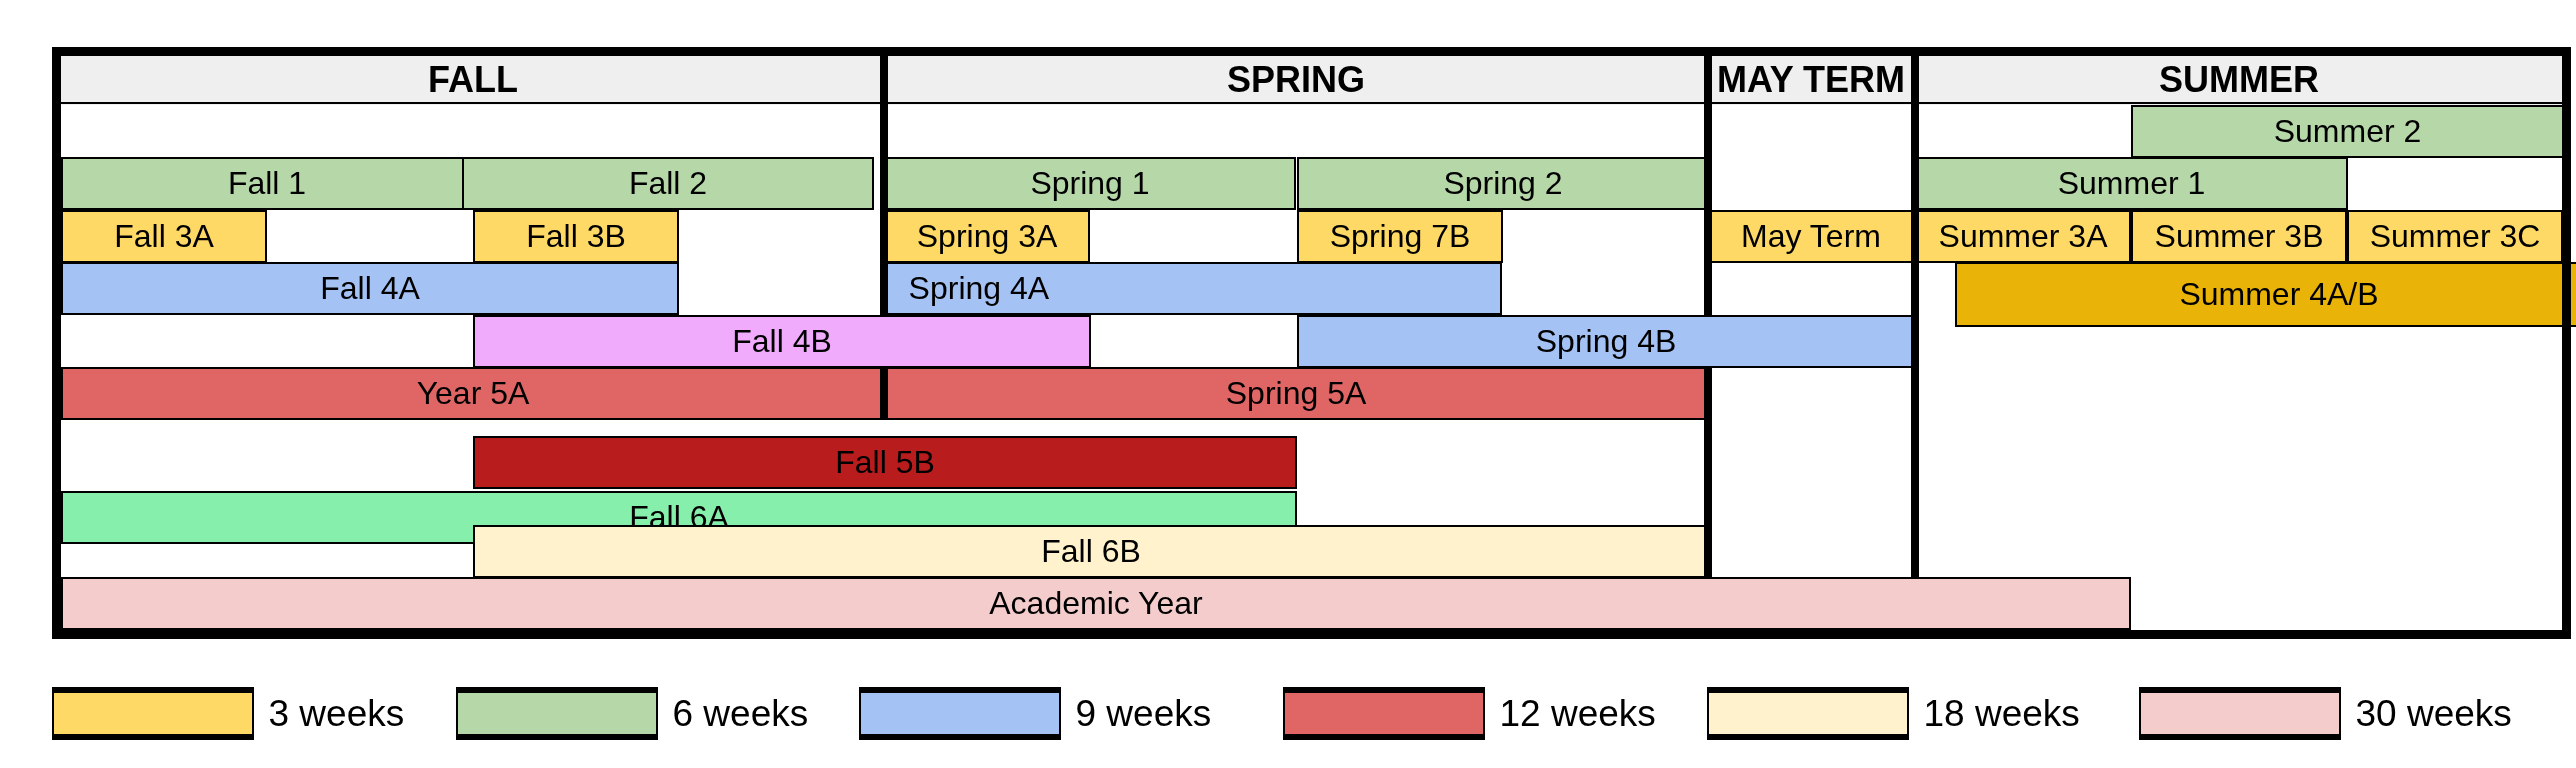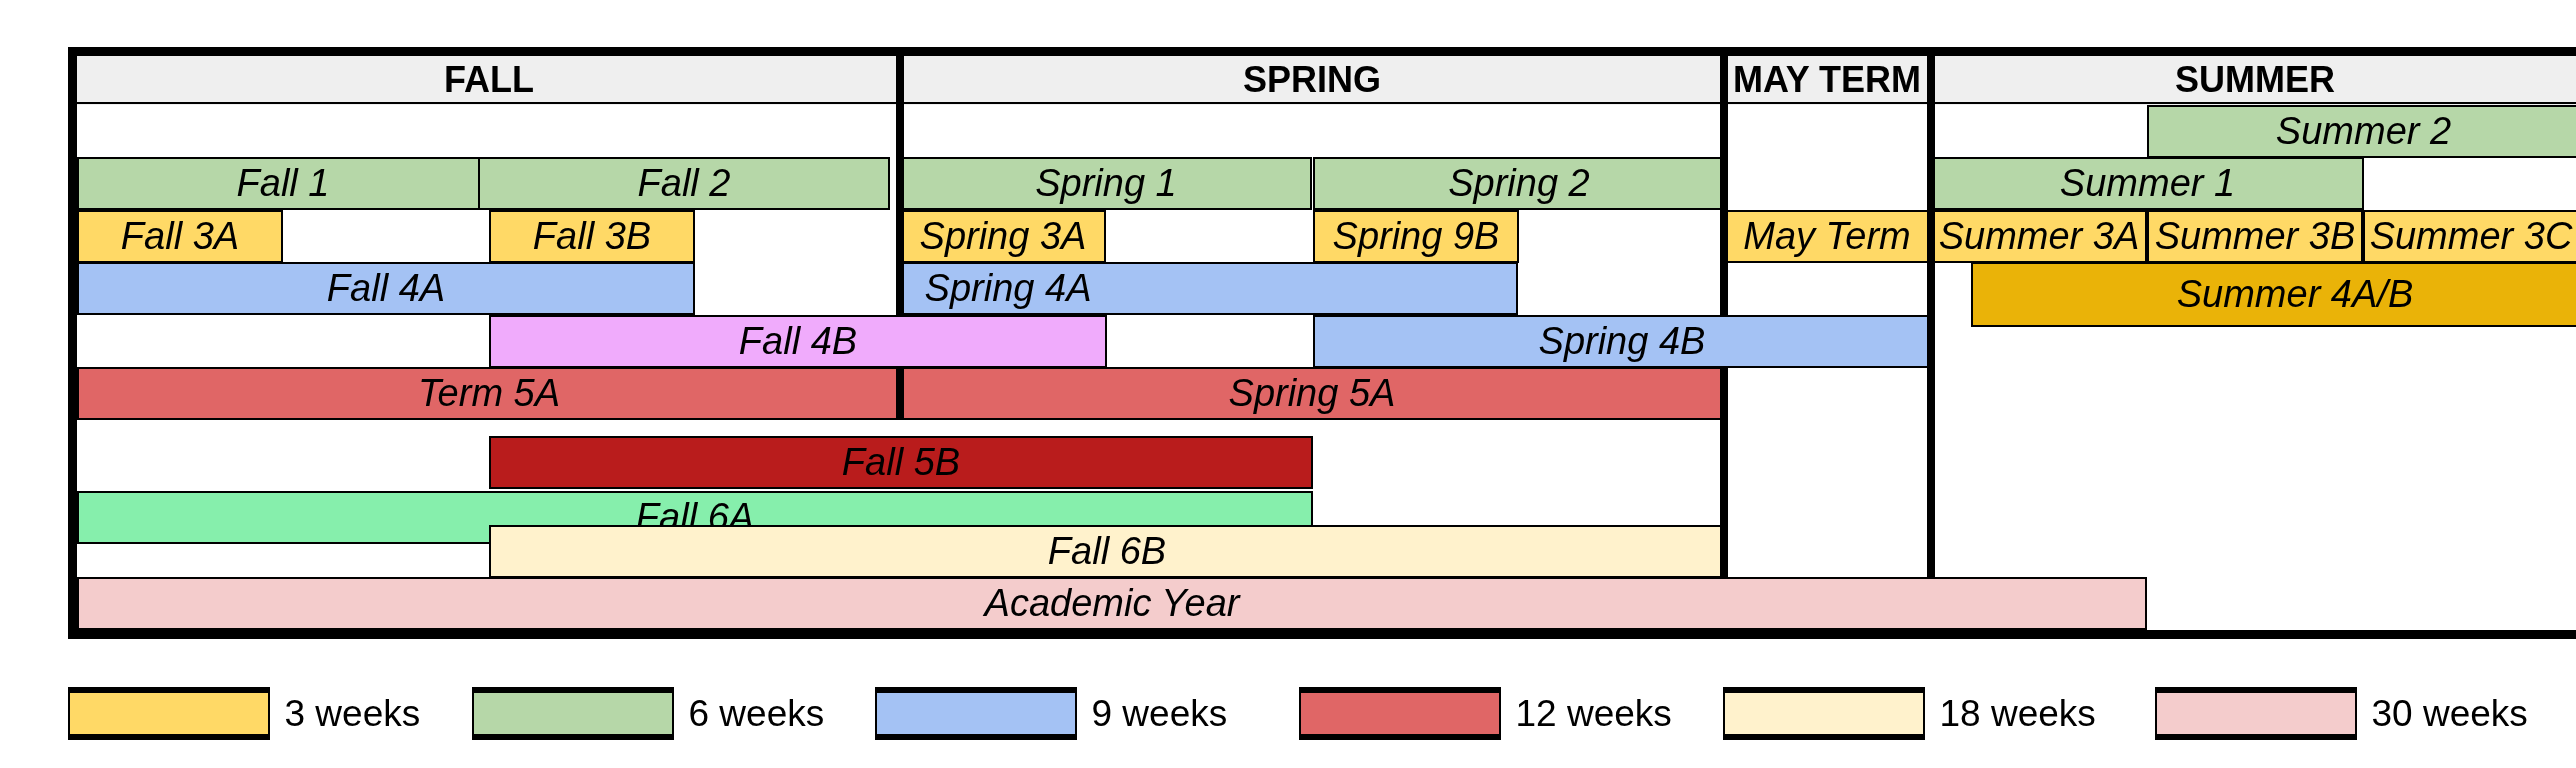--- a/index.html
+++ b/index.html
@@ -1,27 +1,27 @@
 <!DOCTYPE html>
 <html style="font-size:13px"><head>
 <meta charset="utf-8">
 <style>
   html,body{margin:0;padding:0;background:#ffffff;}
   .canvas{
     position:relative;width:2576px;height:768px;background:#ffffff;
     font-family:"Liberation Sans",sans-serif;overflow:hidden;color:#000;
   }
-  .abs{position:absolute;box-sizing:border-box;margin-left:16px;}
+  .abs{position:absolute;box-sizing:border-box;}
   .header-cell{
     display:flex;align-items:center;justify-content:center;
     font-weight:bold;font-size:36px;z-index:1;
   }
   .bar{
     display:flex;align-items:center;justify-content:center;
-    font-size:38px;border:2.4px solid #000;z-index:2;white-space:nowrap;font-style:italic;
+    font-size:32px;border:2.4px solid #000;z-index:2;white-space:nowrap;
   }
   .bar.align-left{justify-content:flex-start;padding-left:22.6px;}
   .hline{background:#000;z-index:3;}
   .sep{background:#000;z-index:4;}
   .frame{border:9px solid #000;background:transparent;z-index:5;pointer-events:none;}
   .legend-item{display:flex;align-items:center;z-index:1;}
   .legend-swatch{
     box-sizing:border-box;border:2.4px solid #000;
     border-top-width:6.5px;border-bottom-width:6.5px;
   }
@@ -39,31 +39,31 @@
       <div class="abs hline" style="left: 61px; top: 102px; width: 2503px; height: 2.4px;"></div>
       <div class="abs bar" style="left: 2131px; top: 105px; width: 433px; height: 53px; background: rgb(182, 215, 168);">Summer 2</div>
       <div class="abs bar" style="left: 61px; top: 157px; width: 412px; height: 53px; background: rgb(182, 215, 168);">Fall 1</div>
       <div class="abs bar" style="left: 462px; top: 157px; width: 412px; height: 53px; background: rgb(182, 215, 168);">Fall 2</div>
       <div class="abs bar" style="left: 884px; top: 157px; width: 412px; height: 53px; background: rgb(182, 215, 168);">Spring 1</div>
       <div class="abs bar" style="left: 1297px; top: 157px; width: 412px; height: 53px; background: rgb(182, 215, 168);">Spring 2</div>
       <div class="abs bar" style="left: 1915px; top: 157px; width: 433px; height: 53px; background: rgb(182, 215, 168);">Summer 1</div>
       <div class="abs bar" style="left: 61px; top: 210px; width: 206px; height: 53px; background: rgb(255, 217, 102);">Fall 3A</div>
       <div class="abs bar" style="left: 473px; top: 210px; width: 206px; height: 53px; background: rgb(255, 217, 102);">Fall 3B</div>
       <div class="abs bar" style="left: 884px; top: 210px; width: 206px; height: 53px; background: rgb(255, 217, 102);">Spring 3A</div>
-      <div class="abs bar" style="left: 1297px; top: 210px; width: 206px; height: 53px; background: rgb(255, 217, 102);">Spring 9B</div>
+      <div class="abs bar" style="left: 1297px; top: 210px; width: 206px; height: 53px; background: rgb(255, 217, 102);">Spring 7B</div>
       <div class="abs bar" style="left: 1708px; top: 210px; width: 206px; height: 53px; background: rgb(255, 217, 102);">May Term</div>
       <div class="abs bar" style="left: 1915px; top: 210px; width: 216px; height: 53px; background: rgb(255, 217, 102);">Summer 3A</div>
       <div class="abs bar" style="left: 2131px; top: 210px; width: 216px; height: 53px; background: rgb(255, 217, 102);">Summer 3B</div>
       <div class="abs bar" style="left: 2347px; top: 210px; width: 216px; height: 53px; background: rgb(255, 217, 102);">Summer 3C</div>
       <div class="abs bar" style="left: 61px; top: 262px; width: 618px; height: 53px; background: rgb(164, 194, 244);">Fall 4A</div>
       <div class="abs bar align-left" style="left: 884px; top: 262px; width: 618px; height: 53px; background: rgb(164, 194, 244);">Spring 4A</div>
       <div class="abs bar" style="left: 1955px; top: 262px; width: 648px; height: 65px; background: #eab308;">Summer 4A/B</div>
       <div class="abs bar" style="left: 473px; top: 315px; width: 618px; height: 53px; background: #f0abfc;">Fall 4B</div>
       <div class="abs bar" style="left: 1297px; top: 315px; width: 618px; height: 53px; background: rgb(164, 194, 244);">Spring 4B</div>
-      <div class="abs bar" style="left: 61px; top: 367px; width: 824px; height: 53px; background: rgb(224, 102, 102);">Term 5A</div>
+      <div class="abs bar" style="left: 61px; top: 367px; width: 824px; height: 53px; background: rgb(224, 102, 102);">Year 5A</div>
       <div class="abs bar" style="left: 884px; top: 367px; width: 824px; height: 53px; background: rgb(224, 102, 102);">Spring 5A</div>
       <div class="abs bar" style="left: 473px; top: 436px; width: 824px; height: 53px; background: #b91c1c;">Fall 5B</div>
       <div class="abs bar" style="left: 61px; top: 491px; width: 1236px; height: 53px; background: #86efac;">Fall 6A</div>
       <div class="abs bar" style="left: 473px; top: 525px; width: 1236px; height: 53px; background: rgb(255, 242, 204);">Fall 6B</div>
       <div class="abs bar" style="left: 61px; top: 577px; width: 2070px; height: 53px; background: rgb(244, 204, 204);">Academic Year</div>
       <div class="abs sep" style="left: 880px; top: 55px; width: 8px; height: 260px;"></div>
       <div class="abs sep" style="left: 880px; top: 367px; width: 8px; height: 52px;"></div>
       <div class="abs sep" style="left: 1704px; top: 55px; width: 8px; height: 260px;"></div>
       <div class="abs sep" style="left: 1704px; top: 367px; width: 8px; height: 210px;"></div>
       <div class="abs sep" style="left: 1911px; top: 55px; width: 8px; height: 522px;"></div>

